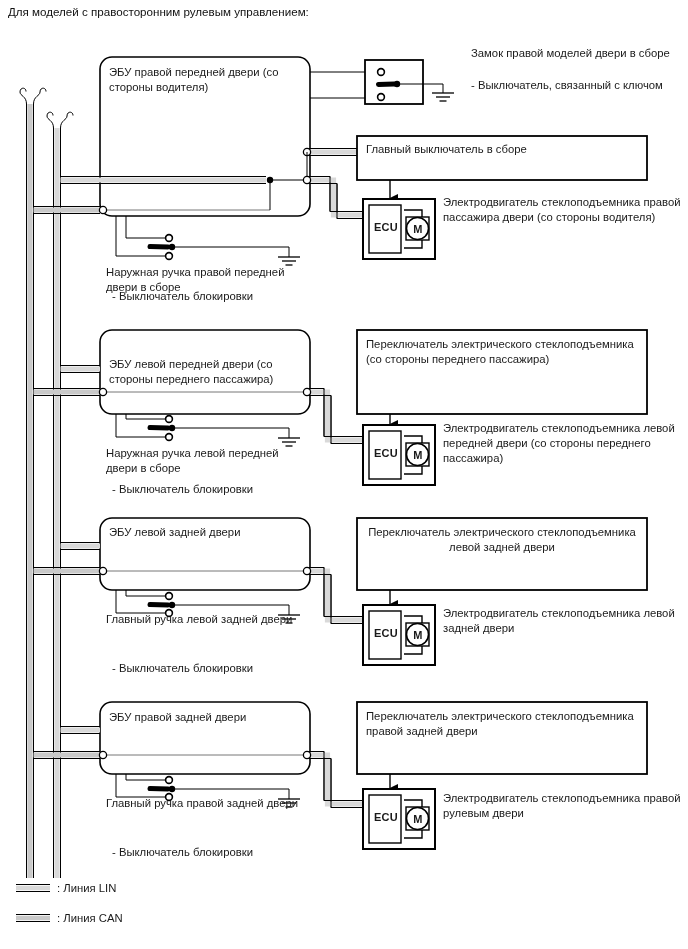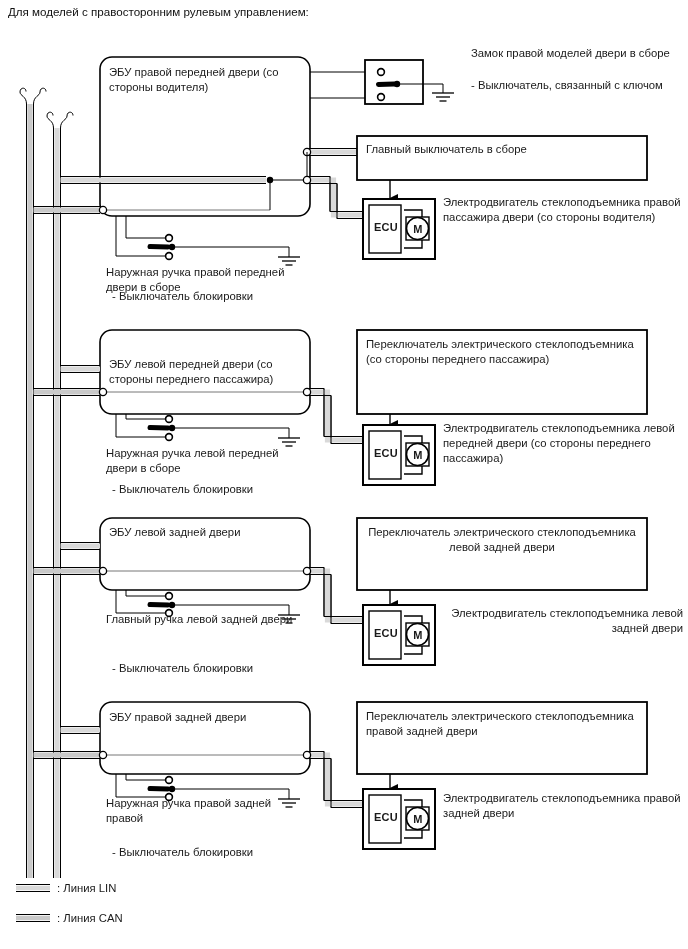--- a/index.html
+++ b/index.html
@@ -355,30 +355,30 @@
   <div class="txt ecu-label" style="left:109px;top:337px;width:190px;margin-top:20px;">ЭБУ левой передней двери (со стороны переднего пассажира)</div>
   <div class="txt box-label" style="left:366px;top:337px;width:272px;">Переключатель электрического стеклоподъемника (со стороны переднего пассажира)</div>
   <div class="txt side-label" style="left:443px;top:421px;width:240px;">Электродвигатель стеклоподъемника левой передней двери (со стороны переднего пассажира)</div>
   <div class="txt side-label" style="left:106px;top:446px;width:195px;">Наружная ручка левой передней двери в сборе</div>
   <div class="txt side-label" style="left:112px;top:482px;width:200px;">- Выключатель блокировки</div>
   <div class="txt mod-text" style="left:371px;top:446px;width:30px;text-align:center;">ECU</div>
   <div class="txt mod-text" style="left:408px;top:448px;width:20px;text-align:center;">M</div>
 
   <div class="txt ecu-label" style="left:109px;top:525px;width:190px;">ЭБУ левой задней двери</div>
   <div class="txt box-label" style="left:366px;top:525px;width:272px;text-align:center;">Переключатель электрического стеклоподъемника левой задней двери</div>
-  <div class="txt side-label" style="left:443px;top:606px;width:240px;text-align:right;">Электродвигатель стеклоподъемника левой задней двери</div>
+  <div class="txt side-label" style="left:443px;top:606px;width:240px;">Электродвигатель стеклоподъемника левой задней двери</div>
   <div class="txt side-label" style="left:106px;top:612px;width:195px;">Главный ручка левой задней двери</div>
   <div class="txt side-label" style="left:112px;top:661px;width:200px;">- Выключатель блокировки</div>
   <div class="txt mod-text" style="left:371px;top:626px;width:30px;text-align:center;">ECU</div>
   <div class="txt mod-text" style="left:408px;top:628px;width:20px;text-align:center;">M</div>
 
   <div class="txt ecu-label" style="left:109px;top:710px;width:190px;">ЭБУ правой задней двери</div>
   <div class="txt box-label" style="left:366px;top:709px;width:272px;">Переключатель электрического стеклоподъемника правой задней двери</div>
-  <div class="txt side-label" style="left:443px;top:791px;width:240px;">Электродвигатель стеклоподъемника правой задней двери</div>
-  <div class="txt side-label" style="left:106px;top:796px;width:195px;">Наружная ручка правой задней правой</div>
+  <div class="txt side-label" style="left:443px;top:791px;width:240px;">Электродвигатель стеклоподъемника правой рулевым двери</div>
+  <div class="txt side-label" style="left:106px;top:796px;width:195px;">Главный ручка правой задней двери</div>
   <div class="txt side-label" style="left:112px;top:845px;width:200px;">- Выключатель блокировки</div>
   <div class="txt mod-text" style="left:371px;top:810px;width:30px;text-align:center;">ECU</div>
   <div class="txt mod-text" style="left:408px;top:812px;width:20px;text-align:center;">M</div>
 
   <div class="txt legend-label" style="left:57px;top:881px;">: Линия LIN</div>
   <div class="txt legend-label" style="left:57px;top:911px;">: Линия CAN</div>
 
 </div>
 
 </body></html>

